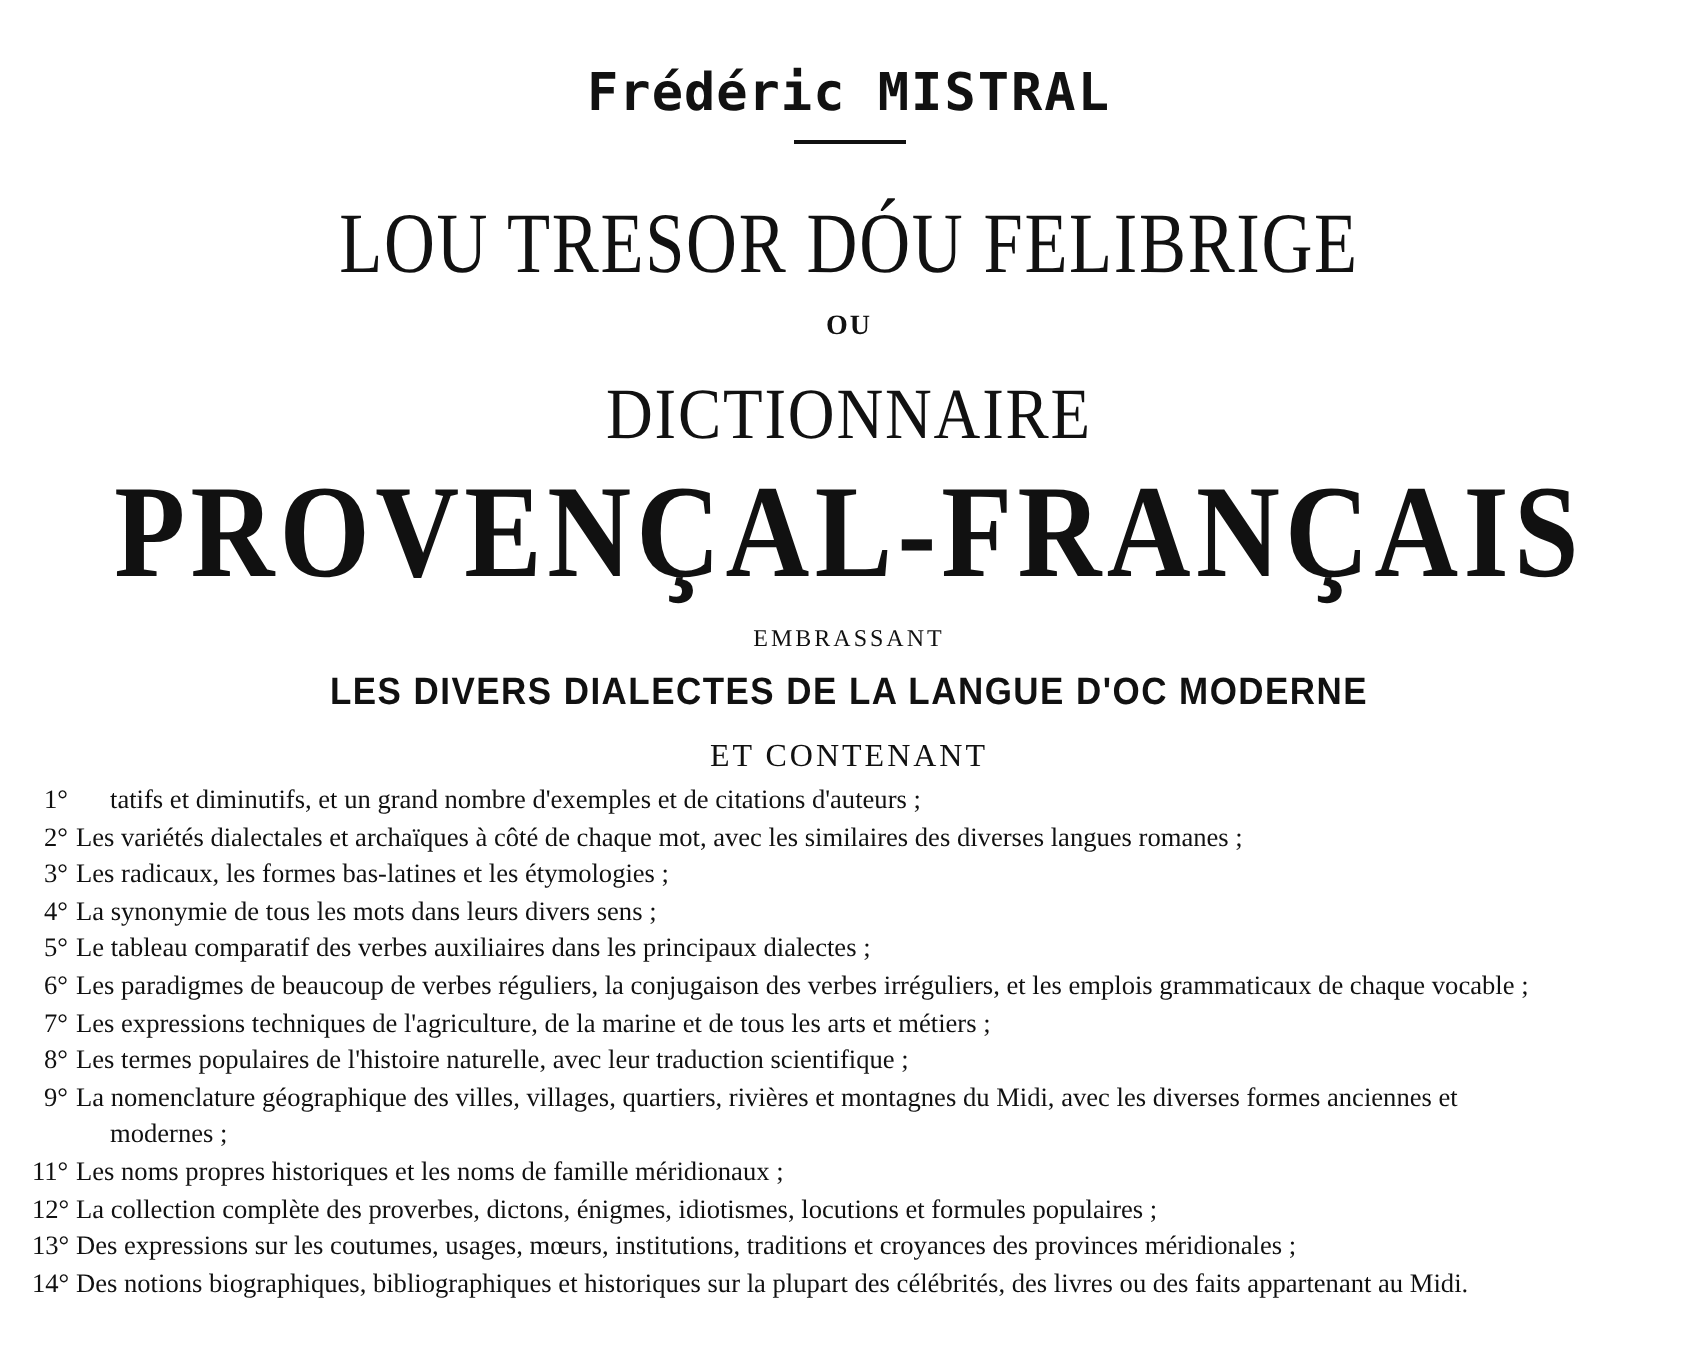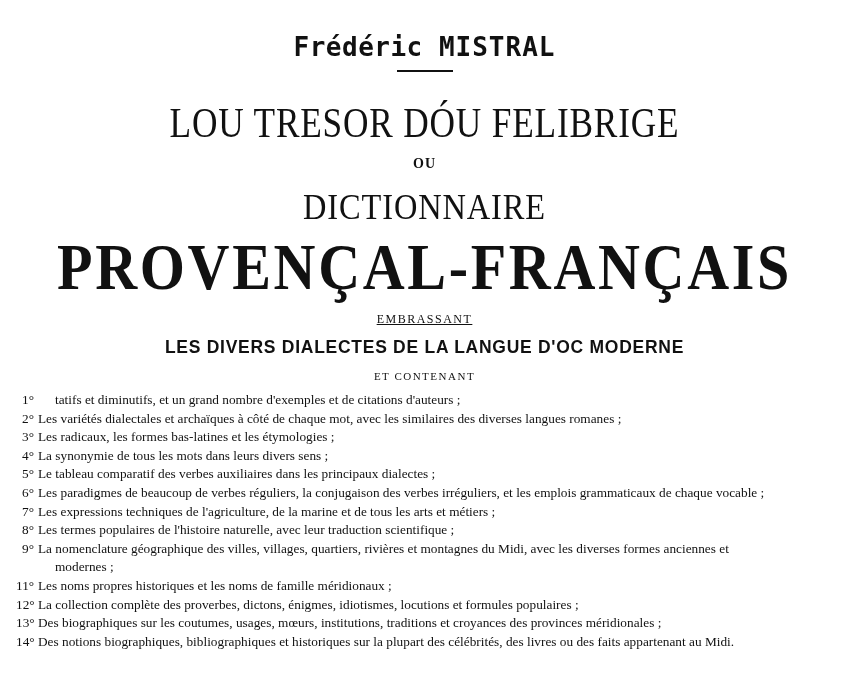--- a/index.html
+++ b/index.html
@@ -6,23 +6,23 @@
   body { width: 849px; height: 684px; overflow: hidden; position: relative; color: #111; }
   .page { position: absolute; left: 0; top: 0; width: 849px; height: 684px; }
   .center { position: absolute; left: 0; width: 849px; text-align: center; white-space: nowrap; }
   .author { top: 32px; font-family: "DejaVu Sans Mono", monospace; font-weight: bold; font-size: 26px; letter-spacing: 0.5px; }
   .author .last { letter-spacing: 1px; }
   .rule { position: absolute; left: 231px; width: 56px; top: 70px; height: 2px; background: #111; }
   .title1 { top: 98px; font-family: "Liberation Serif", serif; font-size: 43px; transform: scaleX(0.82); transform-origin: center; letter-spacing: 1px; }
   .ou { top: 156px; font-family: "Liberation Serif", serif; font-weight: bold; font-size: 14px; letter-spacing: 1px; }
   .title2 { top: 186px; font-family: "Liberation Serif", serif; font-size: 36px; transform: scaleX(0.9); transform-origin: center; letter-spacing: 1px; }
   .title3 { top: 232px; font-family: "Liberation Serif", serif; font-weight: bold; font-size: 66px; transform: scaleX(0.88); transform-origin: center; letter-spacing: 3px; line-height: 70px; }
-  .emb { top: 312px; font-family: "Liberation Serif", serif; font-size: 12px; letter-spacing: 1.5px; text-decoration: underline; }
+  .emb { top: 312px; font-family: "Liberation Serif", serif; font-size: 12px; letter-spacing: 1.5px; }
   .dial { top: 336px; font-family: "Liberation Sans", sans-serif; font-weight: bold; font-size: 19px; letter-spacing: 0.8px; transform: scaleX(0.92); transform-origin: center; }
-  .cont { top: 370px; font-family: "Liberation Serif", serif; font-size: 11px; letter-spacing: 1.5px; }
+  .cont { top: 370px; font-family: "Liberation Serif", serif; font-size: 16px; letter-spacing: 1.5px; }
   .list { position: absolute; left: 16px; top: 391px; width: 820px; font-family: "Liberation Serif", serif; font-size: 13.3px; line-height: 18.6px; }
   .item { position: relative; padding-left: 22px; text-indent: 0; }
   .item .num { position: absolute; left: 0; width: 22px; text-align: right; padding-right: 4px; box-sizing: border-box; }
   .item .txt { display: block; }
   .wrap { display: block; padding-left: 17px; }
 </style>
 </head>
 <body>
 
 <div class="page">
@@ -81,20 +81,20 @@
     <div class="item">
         <span class="num">11°</span>
         <span class="txt">Les noms propres historiques et les noms de famille méridionaux ;</span>
       </div>
     <div class="item">
         <span class="num">12°</span>
         <span class="txt">La collection complète des proverbes, dictons, énigmes, idiotismes, locutions et formules populaires ;</span>
       </div>
     <div class="item">
         <span class="num">13°</span>
-        <span class="txt">Des biographiques sur les coutumes, usages, mœurs, institutions, traditions et croyances des provinces méridionales ;</span>
+        <span class="txt">Des expressions sur les coutumes, usages, mœurs, institutions, traditions et croyances des provinces méridionales ;</span>
       </div>
     <div class="item">
         <span class="num">14°</span>
         <span class="txt">Des notions biographiques, bibliographiques et historiques sur la plupart des célébrités, des livres ou des faits appartenant au Midi.</span>
       </div>
   </div>
 </div>
 
 </body></html>

